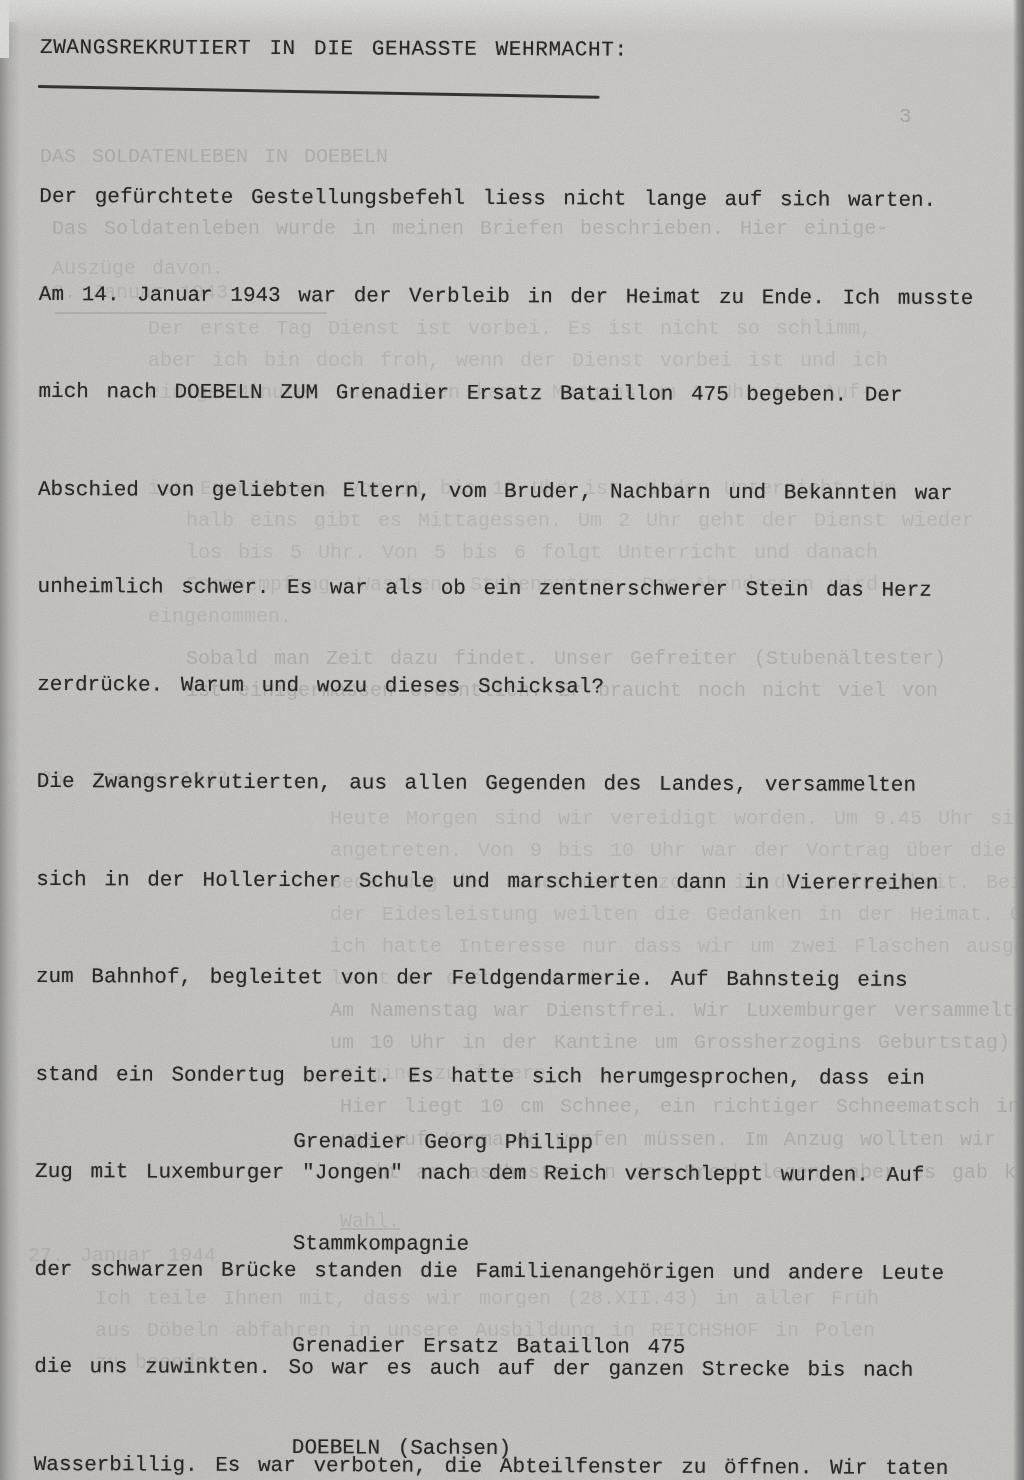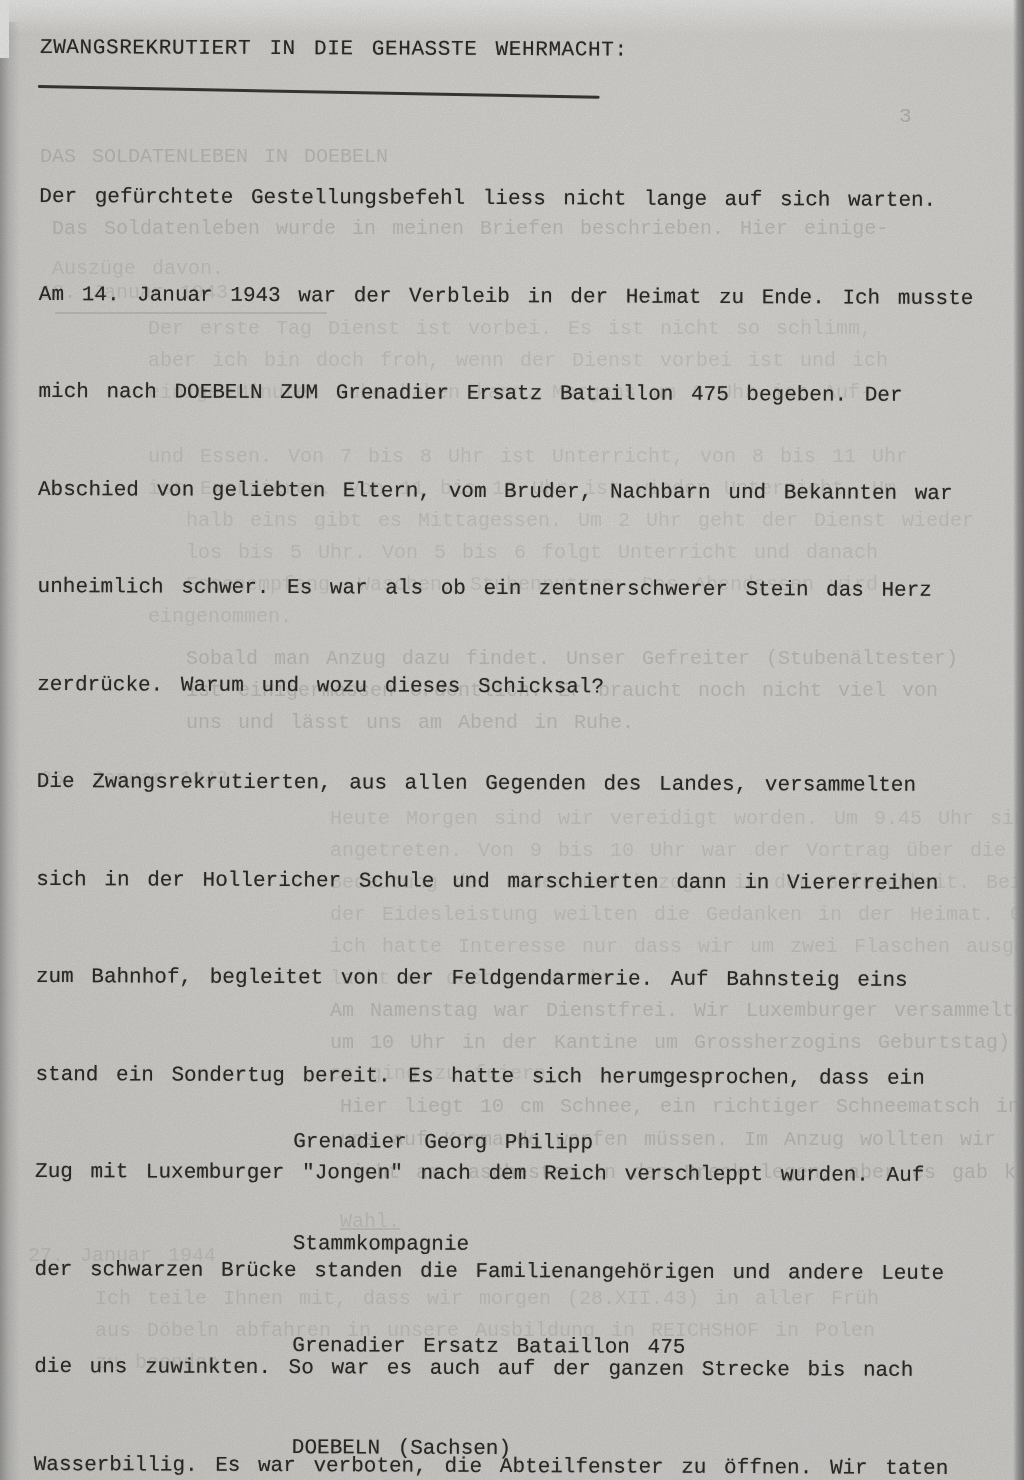--- a/index.html
+++ b/index.html
@@ -50,29 +50,27 @@
   <div class="ghost-layer">
     <span class="gl num" style="top: 104px; left: 899px;">3</span>
     <span class="gl strong" style="top: 144px; left: 40px;">DAS SOLDATENLEBEN IN DOEBELN</span>
     <span class="gl strong" style="top: 216px; left: 52px; text-align: center;">Das Soldatenleben wurde in meinen Briefen beschrieben. Hier einige-</span>
     <span class="gl" style="top: 256px; left: 52px;">Auszüge davon.</span>
     <span class="gl" style="top: 280px; left: 40px;">18. Januar 1943</span>
     <div class="ghost-rule" style="top: 312px; left: 55px;"></div>
     <span class="gl" style="top: 316px; left: 148px;">Der erste Tag Dienst ist vorbei. Es ist nicht so schlimm,</span>
     <span class="gl" style="top: 348px; left: 148px;">aber ich bin doch froh, wenn der Dienst vorbei ist und ich</span>
     <span class="gl" style="top: 380px; left: 148px;">einige Minuten Ruhe haben kann. Morgens um 6 Uhr ist Auf-</span>
-    <span class="gl" style="top: 444px; left: 148px;">und Essen. Von 7 bis 8 Uhr ist Unterricht, von 8 bis 11 Uhr</span>
     <span class="gl" style="top: 476px; left: 148px;">ist Exerzieren. Von 11 bis 12 Uhr ist wieder Unterricht. Um</span>
     <span class="gl" style="top: 508px; left: 186px;">halb eins gibt es Mittagessen. Um 2 Uhr geht der Dienst wieder</span>
     <span class="gl" style="top: 540px; left: 186px;">los bis 5 Uhr. Von 5 bis 6 folgt Unterricht und danach</span>
     <span class="gl" style="top: 572px; left: 186px;">Essenempfang, Waschen, Stubenputzen. Das Abendessen wird</span>
     <span class="gl" style="top: 604px; left: 148px;">eingenommen.</span>
-    <span class="gl strong" style="top: 646px; left: 186px;">Sobald man Anzug dazu findet. Unser Gefreiter (Stubenältester)</span>
+    <span class="gl strong" style="top: 646px; left: 186px;">Sobald man Zeit dazu findet. Unser Gefreiter (Stubenältester)</span>
     <span class="gl strong" style="top: 678px; left: 186px;">ist einigermassen ordentlich. Er braucht noch nicht viel von</span>
-    <span class="gl strong" style="top: 710px; left: 186px;">uns und lässt uns am Abend in Ruhe.</span>
     <span class="gl" style="top: 766px; left: 40px;">25. Januar 1943</span>
     <span class="gl" style="top: 806px; left: 330px;">Heute Morgen sind wir vereidigt worden. Um 9.45 Uhr sind wir</span>
     <span class="gl" style="top: 838px; left: 330px;">angetreten. Von 9 bis 10 Uhr war der Vortrag über die</span>
     <span class="gl" style="top: 870px; left: 330px;">Bedeutung des Eides und bezogen in der Gelegenheit. Bei</span>
     <span class="gl" style="top: 902px; left: 330px;">der Eidesleistung weilten die Gedanken in der Heimat. Gedan-</span>
     <span class="gl" style="top: 934px; left: 330px;">ich hatte Interesse nur dass wir um zwei Flaschen ausgeteilt</span>
     <span class="gl" style="top: 966px; left: 330px;">lacht es doch um 4 Uhr</span>
     <span class="gl strong" style="top: 998px; left: 330px;">Am Namenstag war Dienstfrei. Wir Luxemburger versammelten uns</span>
     <span class="gl strong" style="top: 1030px; left: 330px;">um 10 Uhr in der Kantine um Grossherzogins Geburtstag) so gut</span>
     <span class="gl" style="top: 1061px; left: 330px;">es ging zu feiern.</span>

